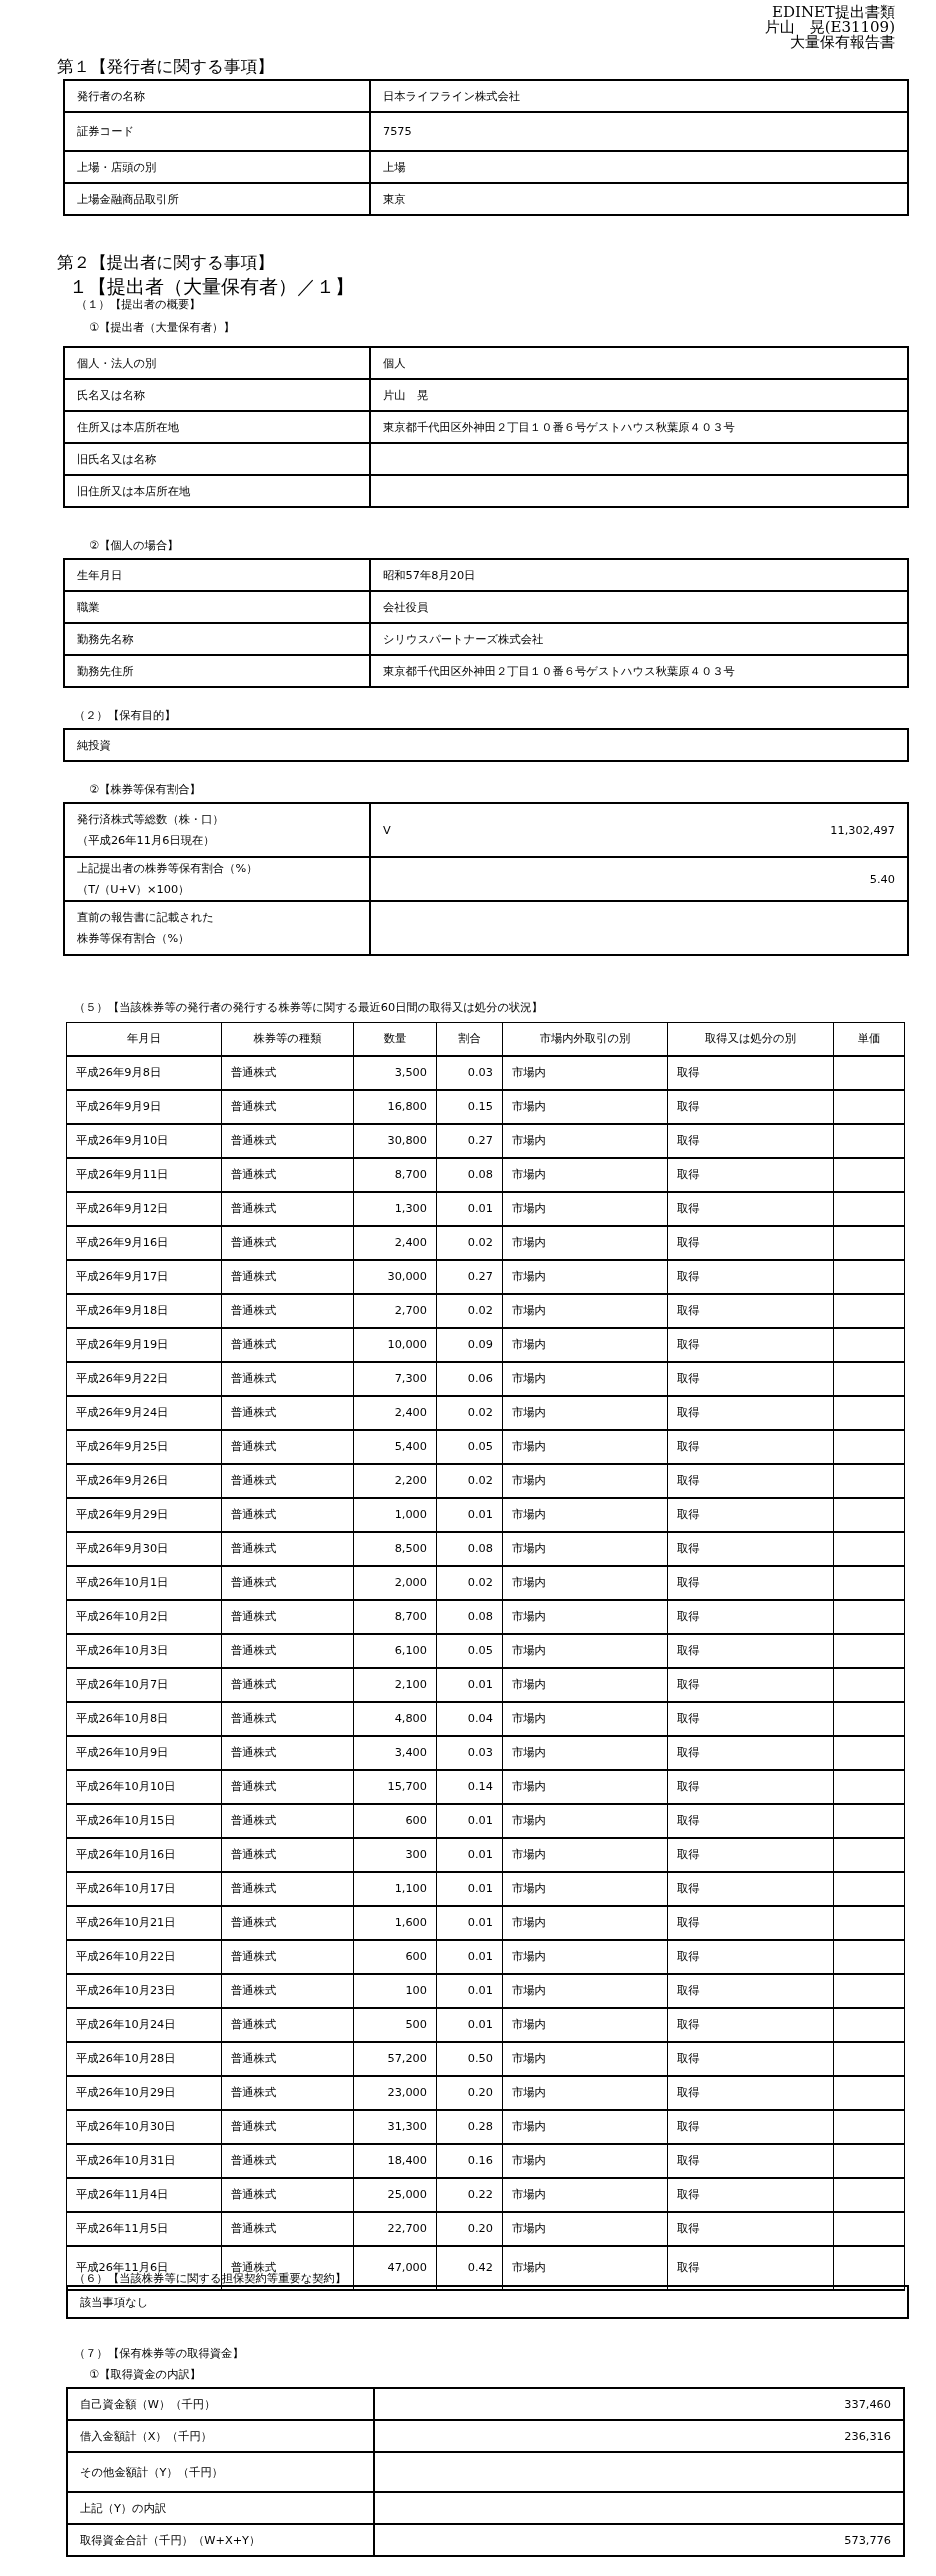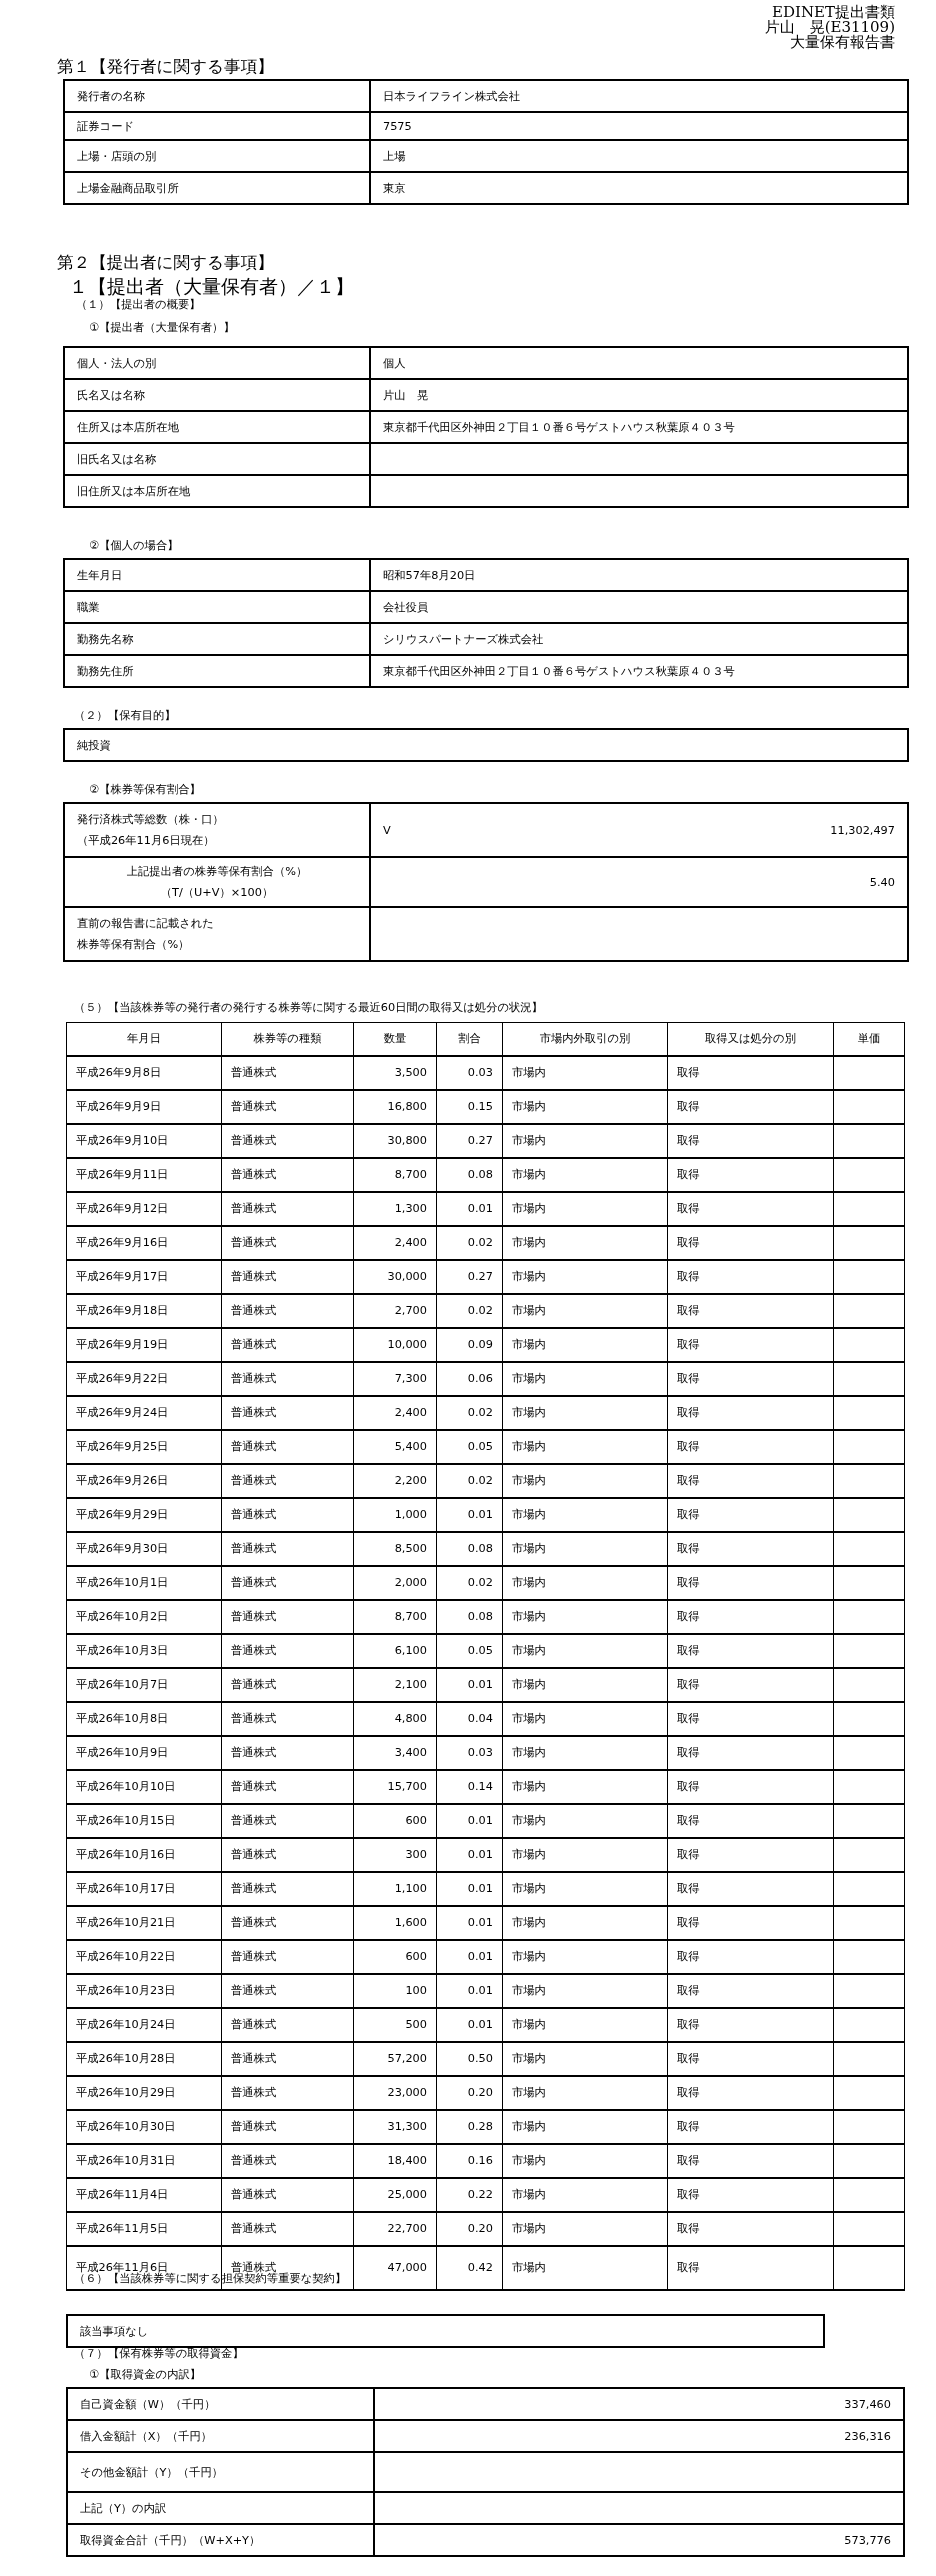--- a/index.html
+++ b/index.html
@@ -41,21 +41,21 @@
 <table style="left:63px; top:79px; width:846px;">
   <colgroup>
       <col style="width:306px">
       <col>
     </colgroup>
   <tbody id="issuer-body">
       <tr style="height: 32px;">
         <td>発行者の名称</td>
         <td>日本ライフライン株式会社</td>
       </tr>
-      <tr style="height: 28px;">
+      <tr style="height: 39px;">
         <td>証券コード</td>
         <td>7575</td>
       </tr>
       <tr style="height: 32px;">
         <td>上場・店頭の別</td>
         <td>上場</td>
       </tr>
       <tr style="height: 32px;">
         <td>上場金融商品取引所</td>
         <td>東京</td>
@@ -143,21 +143,21 @@
           <div>発行済株式等総数（株・口）</div>
           <div>（平成26年11月6日現在）</div>
         </td>
         <td>
           <div style="display: flex; justify-content: space-between;">
             <span>V</span>
             <span>11,302,497</span>
           </div>
         </td>
       </tr>
-      <tr style="height: 50px; text-align: center;">
+      <tr style="height: 44px;">
         <td class="two-line">
           <div>上記提出者の株券等保有割合（%）</div>
           <div>（T/（U+V）×100）</div>
         </td>
         <td>
           <div style="display: flex; justify-content: space-between;">
             <span></span>
             <span>5.40</span>
           </div>
         </td>
@@ -521,21 +521,21 @@
         <td class="num thin-r">47,000</td>
         <td class="num thin-l">0.42</td>
         <td>市場内</td>
         <td>取得</td>
         <td></td>
       </tr>
     </tbody>
 </table>
 
 <div class="abs h3" style="left:74px; top:2271px;">（６）【当該株券等に関する担保契約等重要な契約】</div>
-<table style="left:66px; top:2285px; width:759px;margin-top:29px;">
+<table style="left:66px; top:2285px; width:843px;">
   <tbody>
       <tr style="height:32px">
         <td>該当事項なし</td>
       </tr>
     </tbody>
 </table>
 
 <div class="abs h3" style="left:74px; top:2346px;">（７）【保有株券等の取得資金】</div>
 <div class="abs h3" style="left:89px; top:2367px;">①【取得資金の内訳】</div>
 <table style="left:66px; top:2387px; width:839px;">

